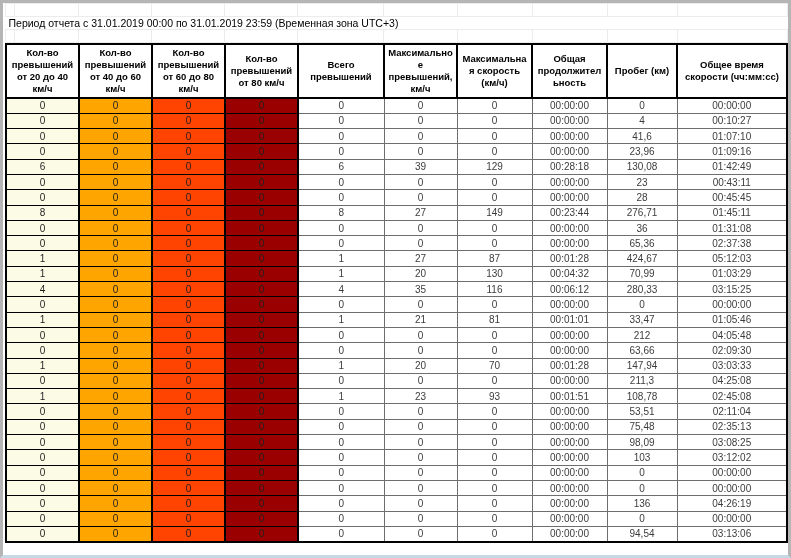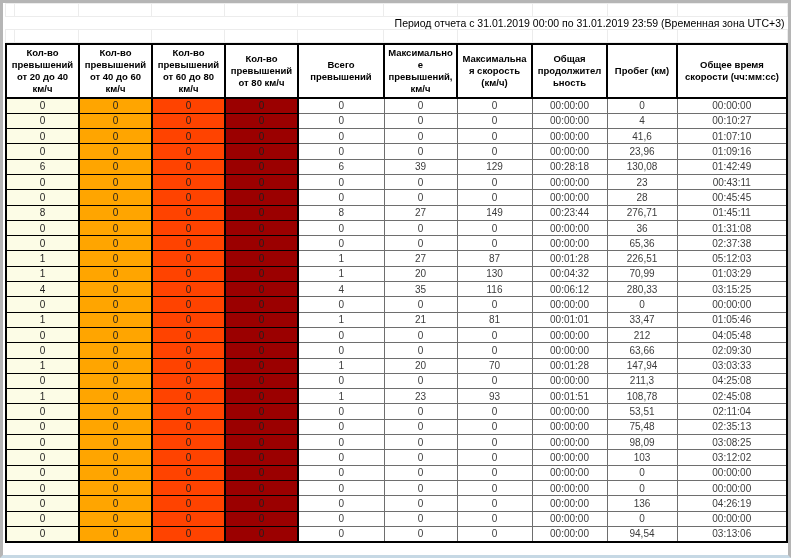--- a/index.html
+++ b/index.html
@@ -14,21 +14,21 @@
     height:21px; line-height:21px; text-align:center;
     font-size:15px; font-weight:bold; color:#000;
     border-bottom:2px solid #8f8f8f;
   }
   table { border-collapse:collapse; table-layout:fixed; }
   .pre-grid { width:783px; }
   .pre-grid td {
     height:12px; padding:0 3px; font-size:10.5px; color:#000;
     border:1px solid #ececec; overflow:hidden; white-space:nowrap;
   }
-  .pre-grid td.period-cell { text-align:right; border-left:none; border-right:none; }
+  .pre-grid td.period-cell { text-align:left; border-left:none; border-right:none; }
   .report-table { width:783px; border:2px solid #000; background:#fff; }
   .report-table th {
     border:2px solid #000; background:#fff; color:#000;
     font-size:9.5px; font-weight:bold; line-height:1.25;
     padding:2px 2px; height:38px; vertical-align:middle; text-align:center;
     overflow-wrap:break-word; word-break:break-word;
   }
   .report-table td {
     border:1px solid #6e6e6e; color:#3c3c3c; background:#fff;
     font-size:10px; text-align:center; vertical-align:middle;
@@ -243,21 +243,21 @@
         </tr>
         <tr>
           <td class="colored" style="background-color: rgb(252, 252, 230);">1</td>
           <td class="colored" style="background-color: rgb(255, 165, 0);">0</td>
           <td class="colored" style="background-color: rgb(255, 67, 0);">0</td>
           <td class="colored" style="background-color: rgb(155, 0, 0);">0</td>
           <td>1</td>
           <td>27</td>
           <td>87</td>
           <td>00:01:28</td>
-          <td>226,51</td>
+          <td>424,67</td>
           <td>05:12:03</td>
         </tr>
         <tr>
           <td class="colored" style="background-color: rgb(252, 252, 230);">1</td>
           <td class="colored" style="background-color: rgb(255, 165, 0);">0</td>
           <td class="colored" style="background-color: rgb(255, 67, 0);">0</td>
           <td class="colored" style="background-color: rgb(155, 0, 0);">0</td>
           <td>1</td>
           <td>20</td>
           <td>130</td>

